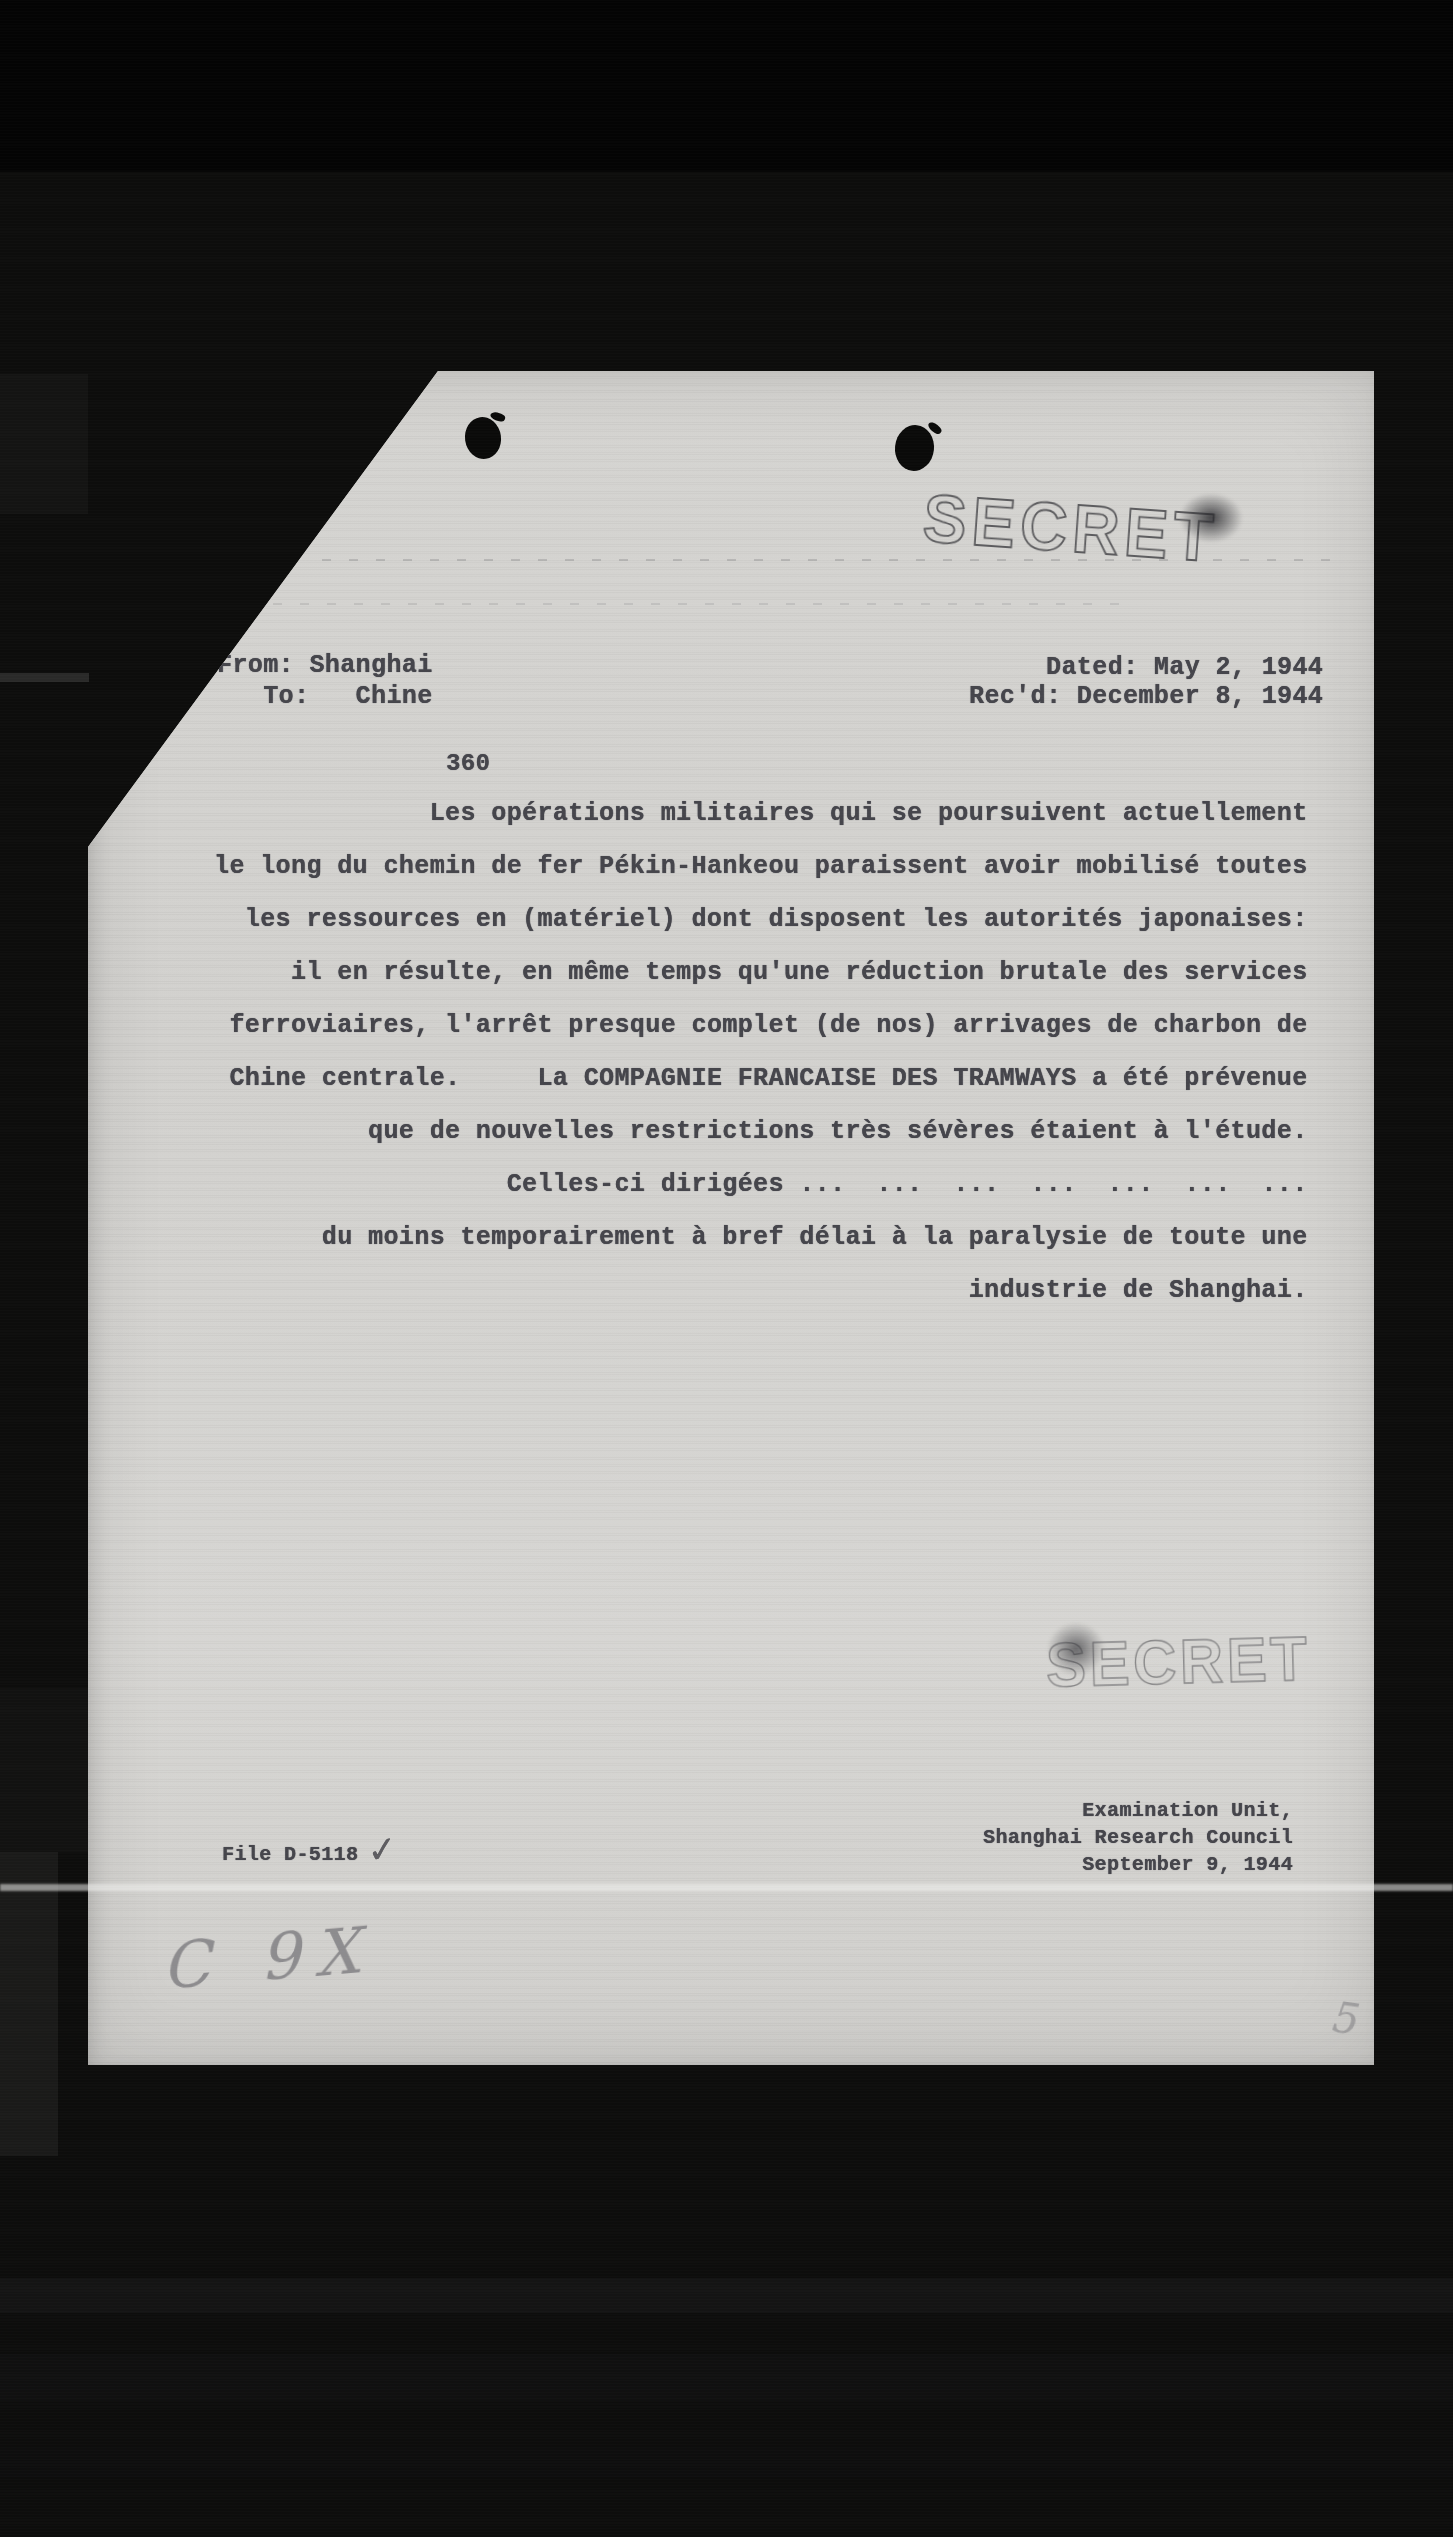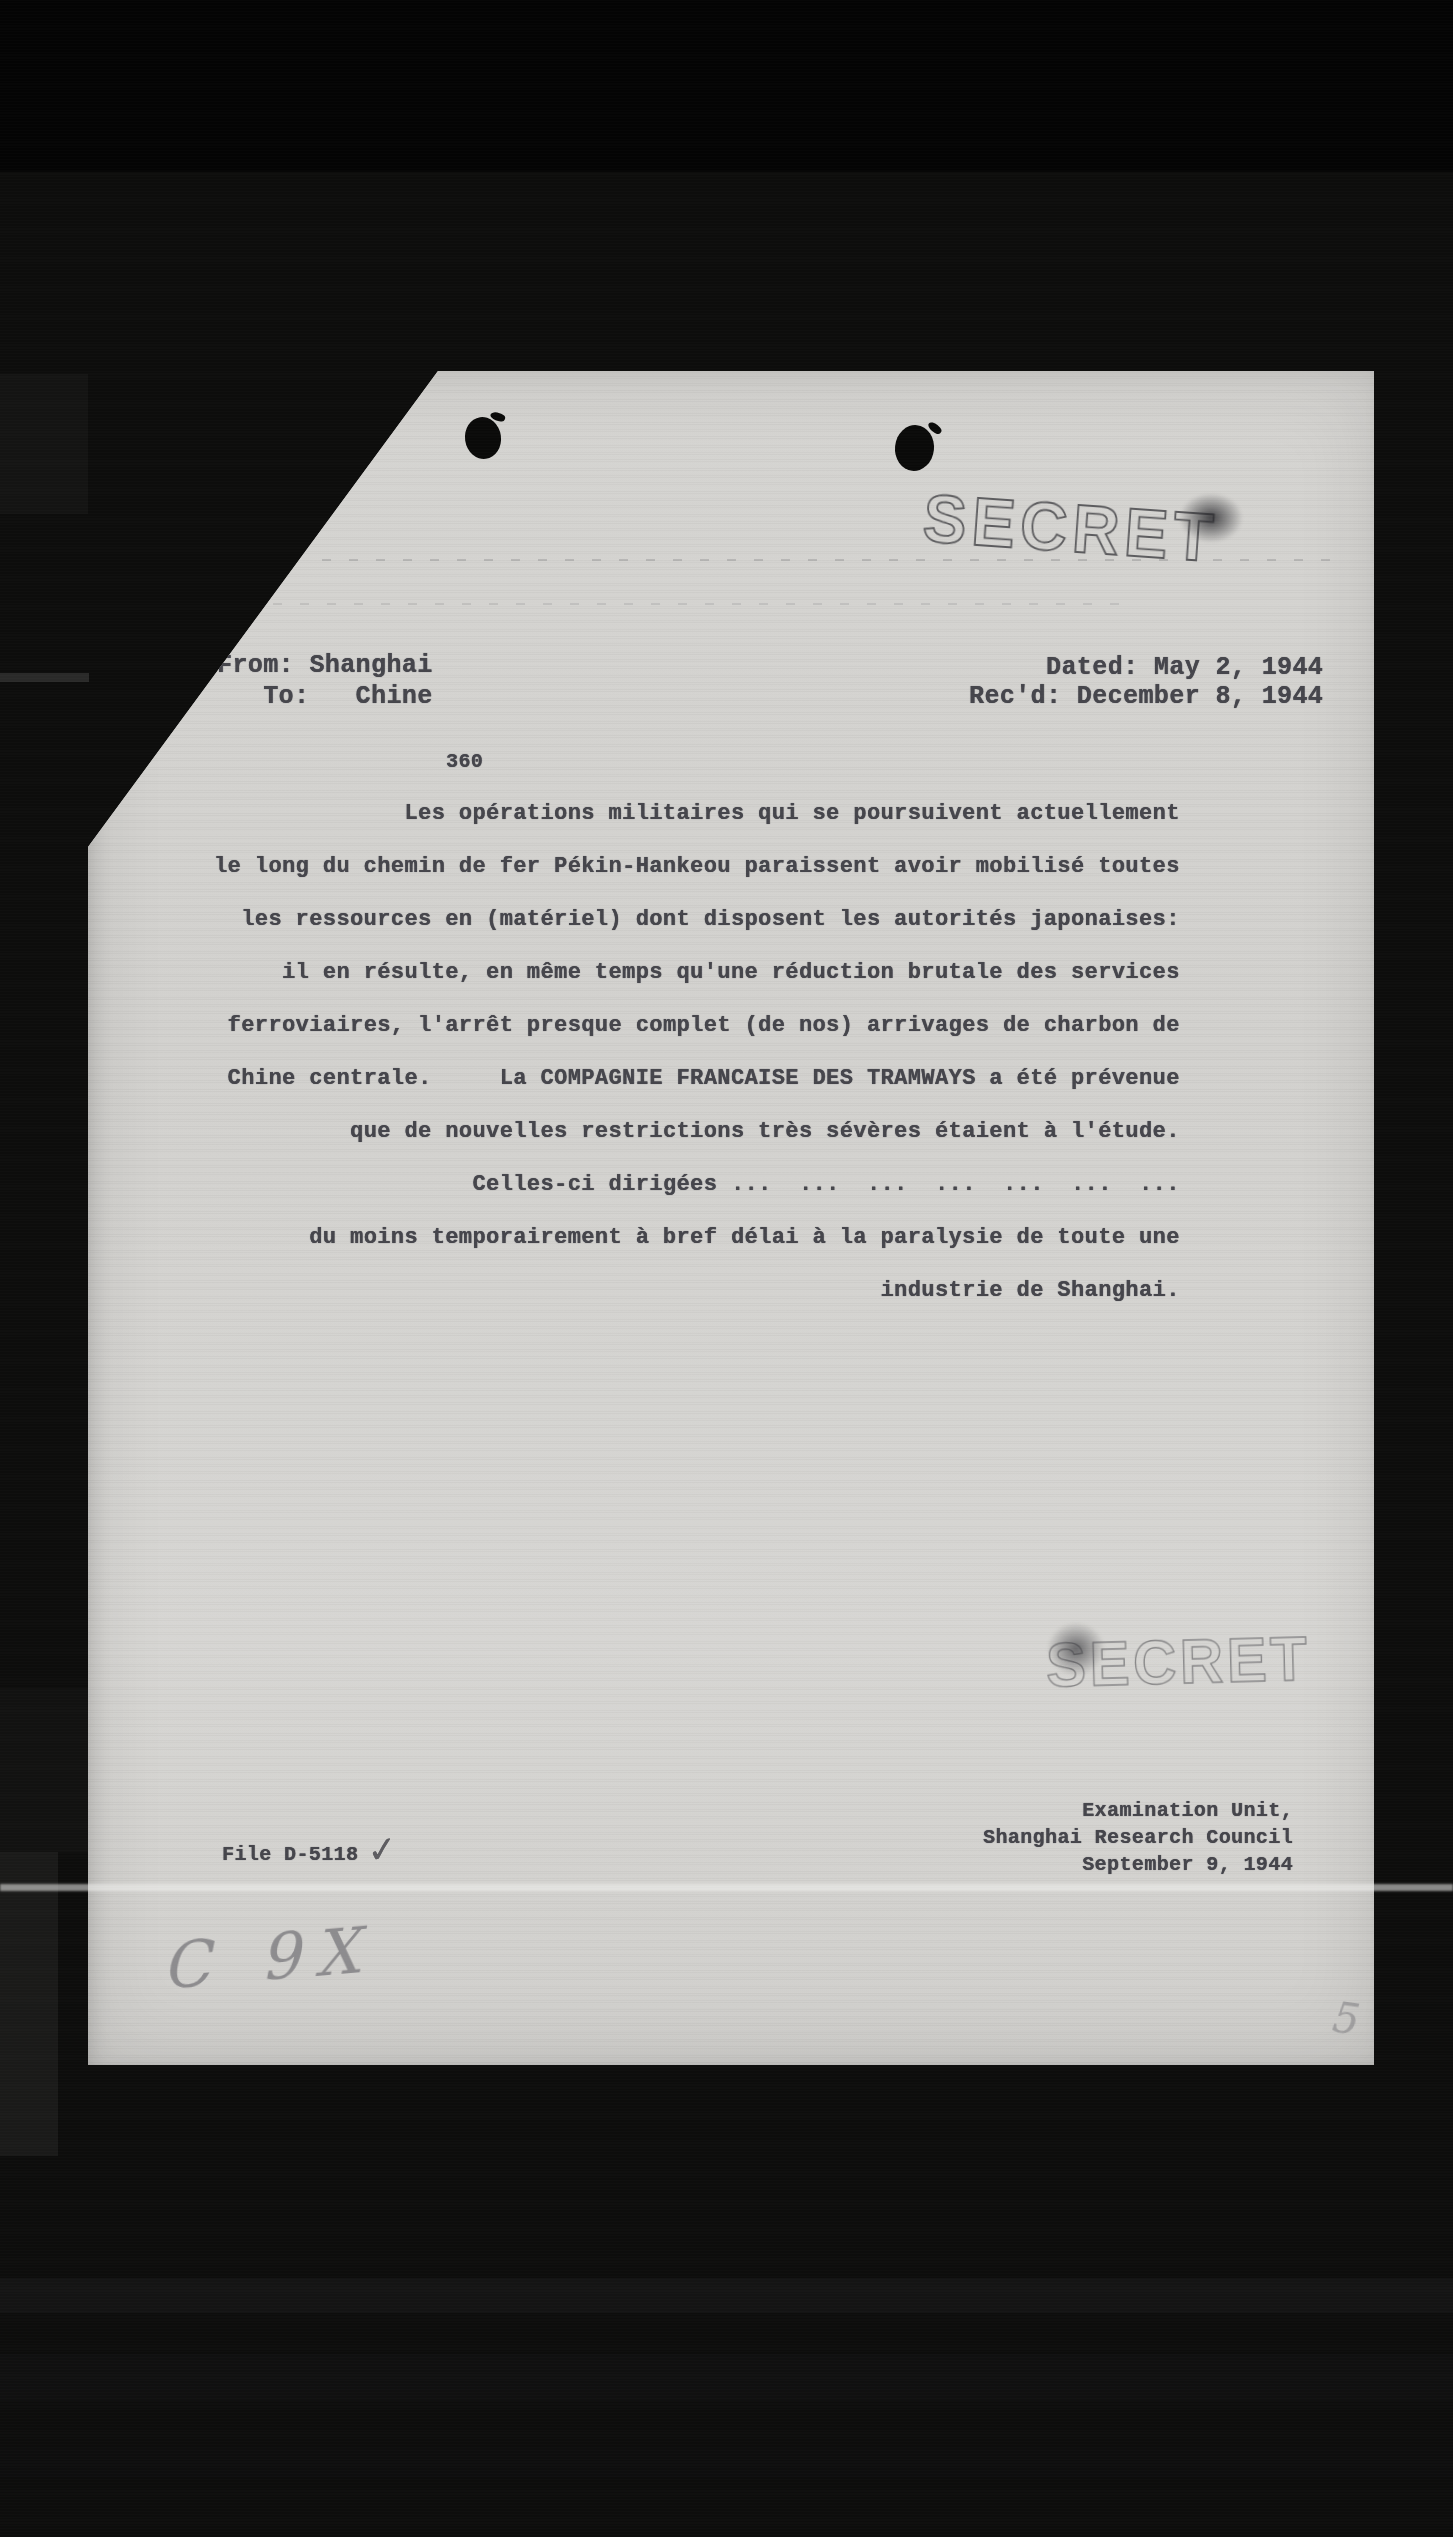--- a/index.html
+++ b/index.html
@@ -48,22 +48,22 @@
     font-family:"Liberation Mono","DejaVu Sans Mono",monospace;
     font-weight:700;
     color:#45454b;
     white-space:pre;
     letter-spacing:0.4px;
     text-shadow:0 0 0.9px rgba(66,66,74,.85),0.4px 0.4px 0.6px rgba(66,66,74,.45);
     text-align:right;
   }
   .fromto{left:129px;top:279px;font-size:25px;line-height:31px;}
   .dated{left:881px;top:282px;font-size:25px;line-height:29px;}
-  .msg-number{left:358px;top:379px;font-size:20px;}
-  .body-text{left:126px;top:416px;font-size:22px;line-height:53px;}
+  .msg-number{left:358px;top:379px;font-size:24px;}
+  .body-text{left:126px;top:416px;font-size:25px;line-height:53px;}
   .exam-block{left:895px;top:1426px;font-size:20px;line-height:27px;}
   .file-ref{left:134px;top:1472px;font-size:20px;}
 
   
   .stamp{
     position:absolute;
     font-family:"Liberation Sans",sans-serif;
     font-weight:700;font-stretch:condensed;
     color:transparent;
     white-space:nowrap;

